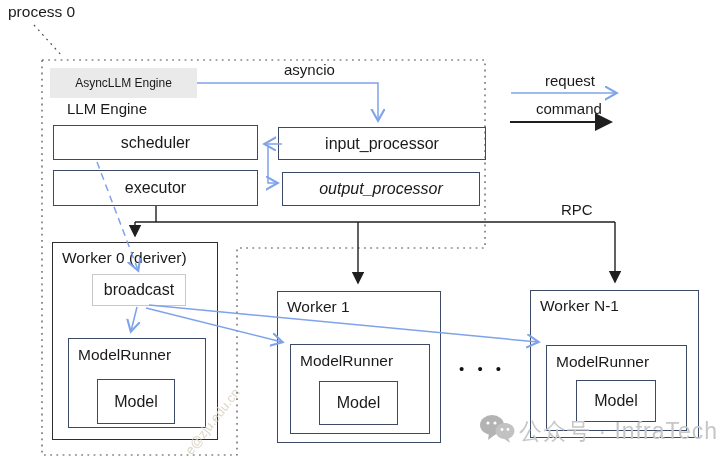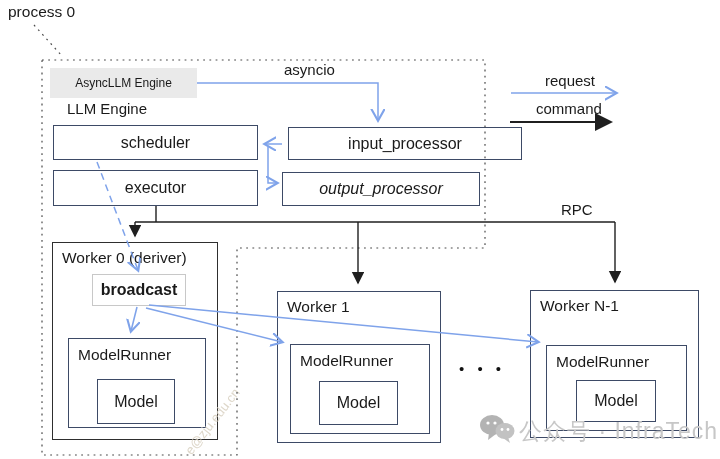--- a/index.html
+++ b/index.html
@@ -31,21 +31,21 @@
     position:absolute;border:1.2px solid #3d4a66;background:#ffffff;box-sizing:border-box;
   }
   .runner .rtitle{position:absolute;left:9px;top:7px;font-size:15.5px;white-space:nowrap;}
   .model{
     position:absolute;border:1.2px solid #3d4a66;background:#ffffff;box-sizing:border-box;
     display:flex;align-items:center;justify-content:center;font-size:16px;text-align:center;
   }
   #broadcast-box{
     position:absolute;left:92px;top:274px;width:94px;height:32px;
     border:1px solid #c8c8c8;background:#ffffff;box-sizing:border-box;
-    display:flex;align-items:center;justify-content:center;font-size:16px;font-weight:bold;
+    display:flex;align-items:center;justify-content:center;font-size:16px;
   }
   #ellipsis{left:459px;top:360px;font-size:15px;word-spacing:9px;color:#111;}
   #wm{left:519px;top:416px;font-size:23px;color:#c7c7c7;letter-spacing:1px;white-space:nowrap;text-align:right;}
   #wm-faint{
     left:182px;top:448px;font-size:13px;color:#d8d0c0;opacity:.85;white-space:nowrap;
     transform:rotate(-52deg);transform-origin:left top;
   }
   #overlay{position:absolute;left:0;top:0;z-index:10;pointer-events:none;}
 </style>
 </head>
@@ -62,21 +62,21 @@
   <div class="abs lbl" id="llm-label">LLM Engine</div>
 
   <div class="box" style="left:53px;top:125px;width:205px;height:35px;">
     <span>scheduler</span>
   </div>
 
   <div class="box" style="left:53px;top:170px;width:205px;height:36px;">
     <span>executor</span>
   </div>
 
-  <div class="box" style="left:288px;top:127px;width:234px;height:33px;">
+  <div class="box" style="left:278px;top:127px;width:208px;height:33px;">
     <span>input_processor</span>
   </div>
 
   <div class="box" style="left:282px;top:172px;width:198px;height:34px;font-style:italic;">
     <span>output_processor</span>
   </div>
 
   <div class="abs lbl" id="asyncio-label">asyncio</div>
 
   <div class="abs lbl" id="rpc-label">RPC</div>

